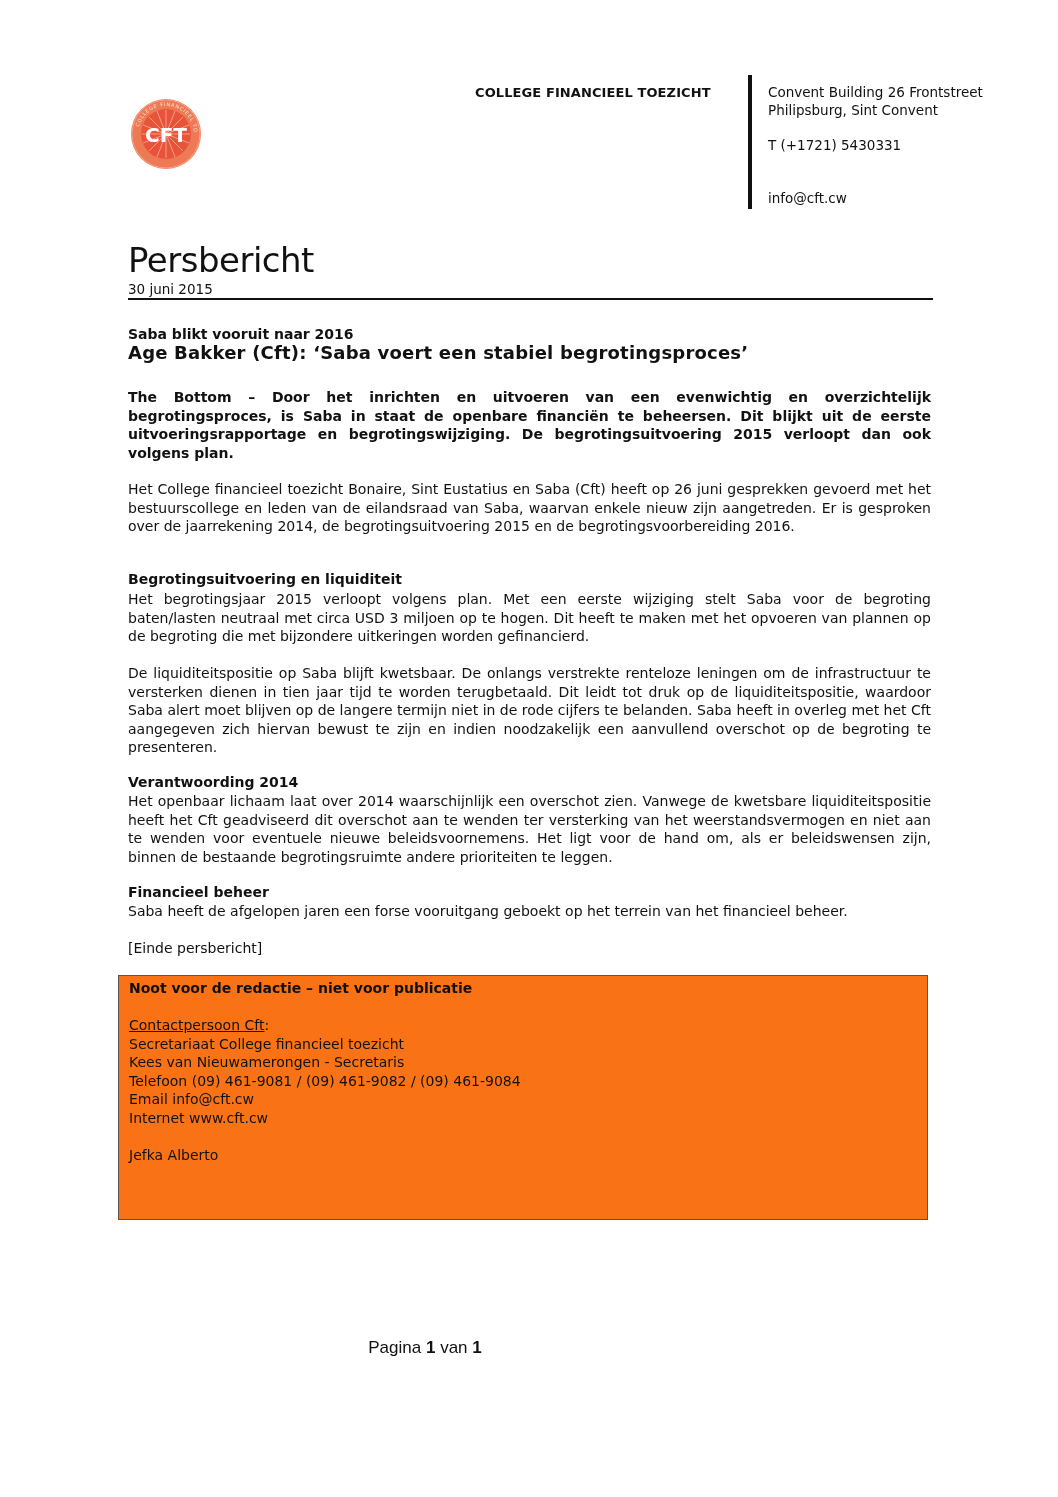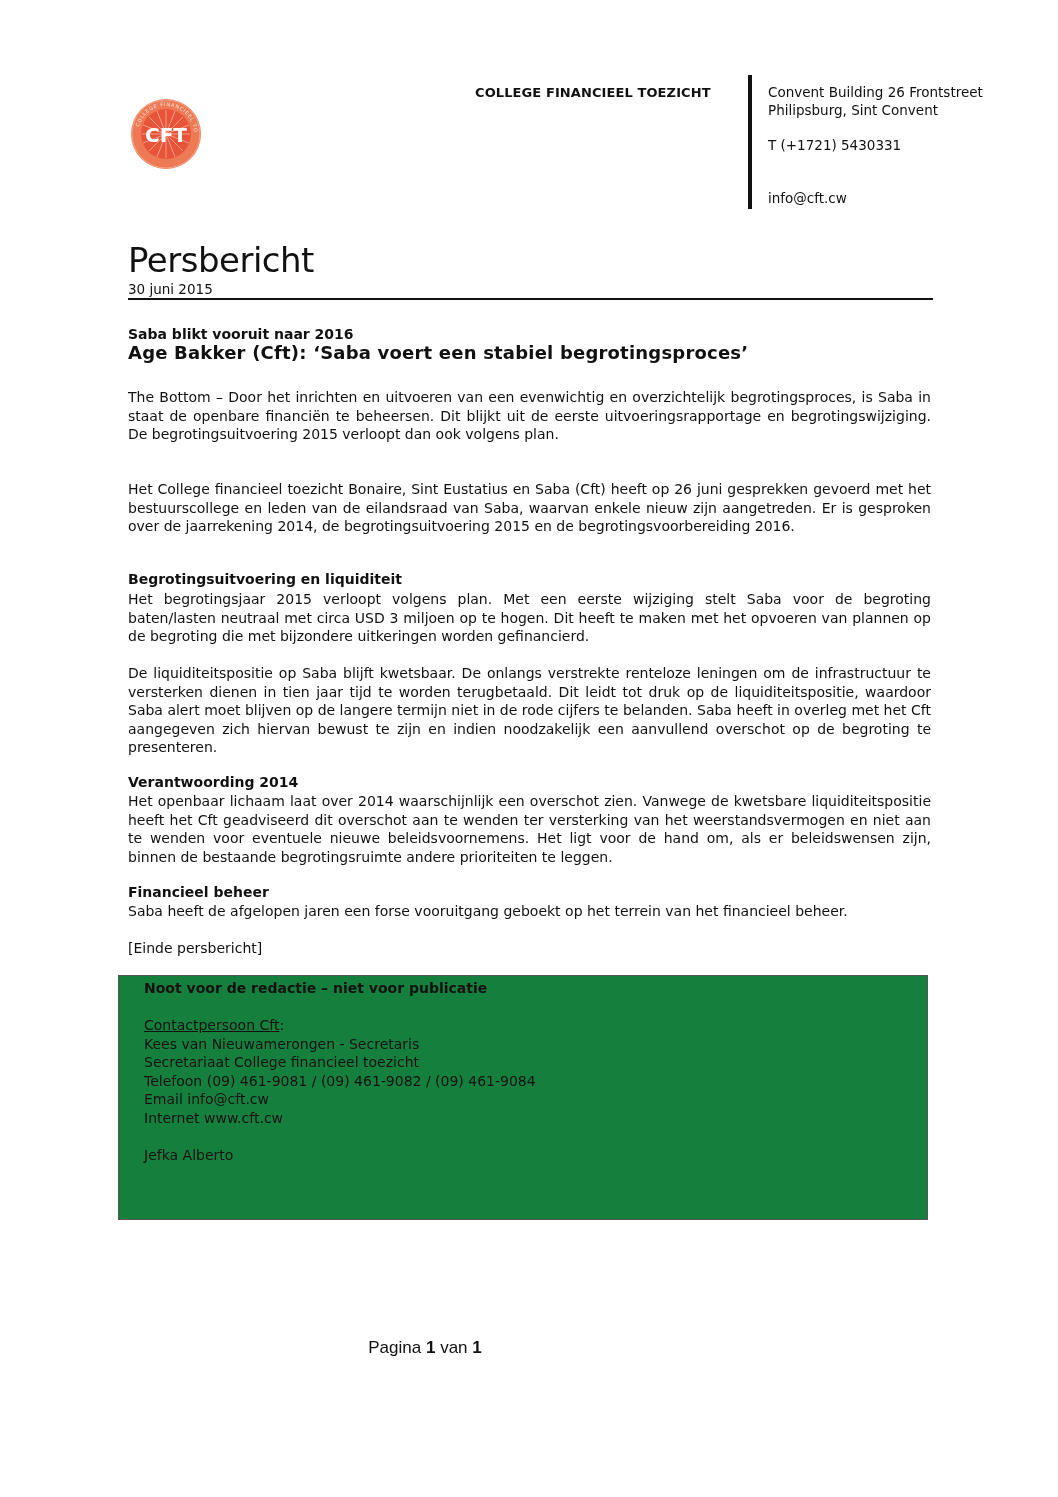--- a/index.html
+++ b/index.html
@@ -8,23 +8,23 @@
   .logo { left: 130px; top: 98px; width: 72px; height: 72px; }
   .org-name { left: 475px; top: 85px; font-size: 13px; font-weight: bold; letter-spacing: 0.1px; }
   .vbar { left: 748px; top: 75px; width: 4px; height: 134px; background: #111; }
   .addr { left: 768px; font-size: 13.5px; line-height: 18px; }
   .title { left: 128px; top: 240px; font-size: 34px; font-family: "DejaVu Sans", sans-serif; font-weight: normal; letter-spacing: -0.5px; }
   .date { left: 128px; top: 281px; font-size: 13.5px; }
   .rule { left: 128px; top: 298px; width: 805px; height: 2px; background: #111; }
   .subtitle { left: 128px; top: 326px; font-size: 14px; font-weight: bold; }
   .headline { left: 128px; top: 342px; font-size: 18px; font-weight: bold; letter-spacing: 0.2px; }
   .para { left: 128px; width: 803px; font-size: 14px; line-height: 18.5px; text-align: justify; text-align-last: left; }
-  .lead { top: 388px; font-weight: normal; }
+  .lead { top: 388px; font-weight: bold; }
   .sec-head { left: 128px; font-size: 14px; font-weight: bold; }
-  .note-box { left: 118px; top: 975px; width: 810px; height: 245px; background: #15803d; border: 1px solid #555; box-sizing: border-box; padding: 3px 25px; font-size: 14px; line-height: 18.5px; }
+  .note-box { left: 118px; top: 975px; width: 810px; height: 245px; background: #f97316; border: 1px solid #555; box-sizing: border-box; padding: 3px 10px; font-size: 14px; line-height: 18.5px; }
   .note-box .nb-title { font-weight: bold; margin-bottom: 18.5px; }
   .note-box .u { text-decoration: underline; }
   .note-box .gap { height: 18.5px; }
   .footer { left: 0; width: 850px; top: 1338px; text-align: center; font-size: 17px; font-family: "Liberation Sans", sans-serif; }
   .footer b { font-weight: bold; }
 </style>
 </head>
 <body>
 
 <div class="abs logo">
@@ -75,22 +75,22 @@
 <div class="abs para" style="top:792px;">Het openbaar lichaam laat over 2014 waarschijnlijk een overschot zien. Vanwege de kwetsbare liquiditeitspositie heeft het Cft geadviseerd dit overschot aan te wenden ter versterking van het weerstandsvermogen en niet aan te wenden voor eventuele nieuwe beleidsvoornemens. Het ligt voor de hand om, als er beleidswensen zijn, binnen de bestaande begrotingsruimte andere prioriteiten te leggen.</div>
 
 <div class="abs sec-head" style="top:884px;">Financieel beheer</div>
 <div class="abs para" style="top:902px;">Saba heeft de afgelopen jaren een forse vooruitgang geboekt op het terrein van het financieel beheer.</div>
 
 <div class="abs para" style="top:939px;">[Einde persbericht]</div>
 
 <div class="abs note-box">
   <div class="nb-title">Noot voor de redactie – niet voor publicatie</div>
   <div><span class="u">Contactpersoon Cft</span>:</div>
+  <div>Secretariaat College financieel toezicht</div>
   <div>Kees van Nieuwamerongen - Secretaris</div>
-  <div>Secretariaat College financieel toezicht</div>
   <div>Telefoon (09) 461-9081 / (09) 461-9082 / (09) 461-9084</div>
   <div>Email info@cft.cw</div>
   <div>Internet www.cft.cw</div>
   <div class="gap"></div>
   <div>Jefka Alberto</div>
 </div>
 
 <div class="abs footer">
   <span>Pagina</span>
   <b>1</b>

